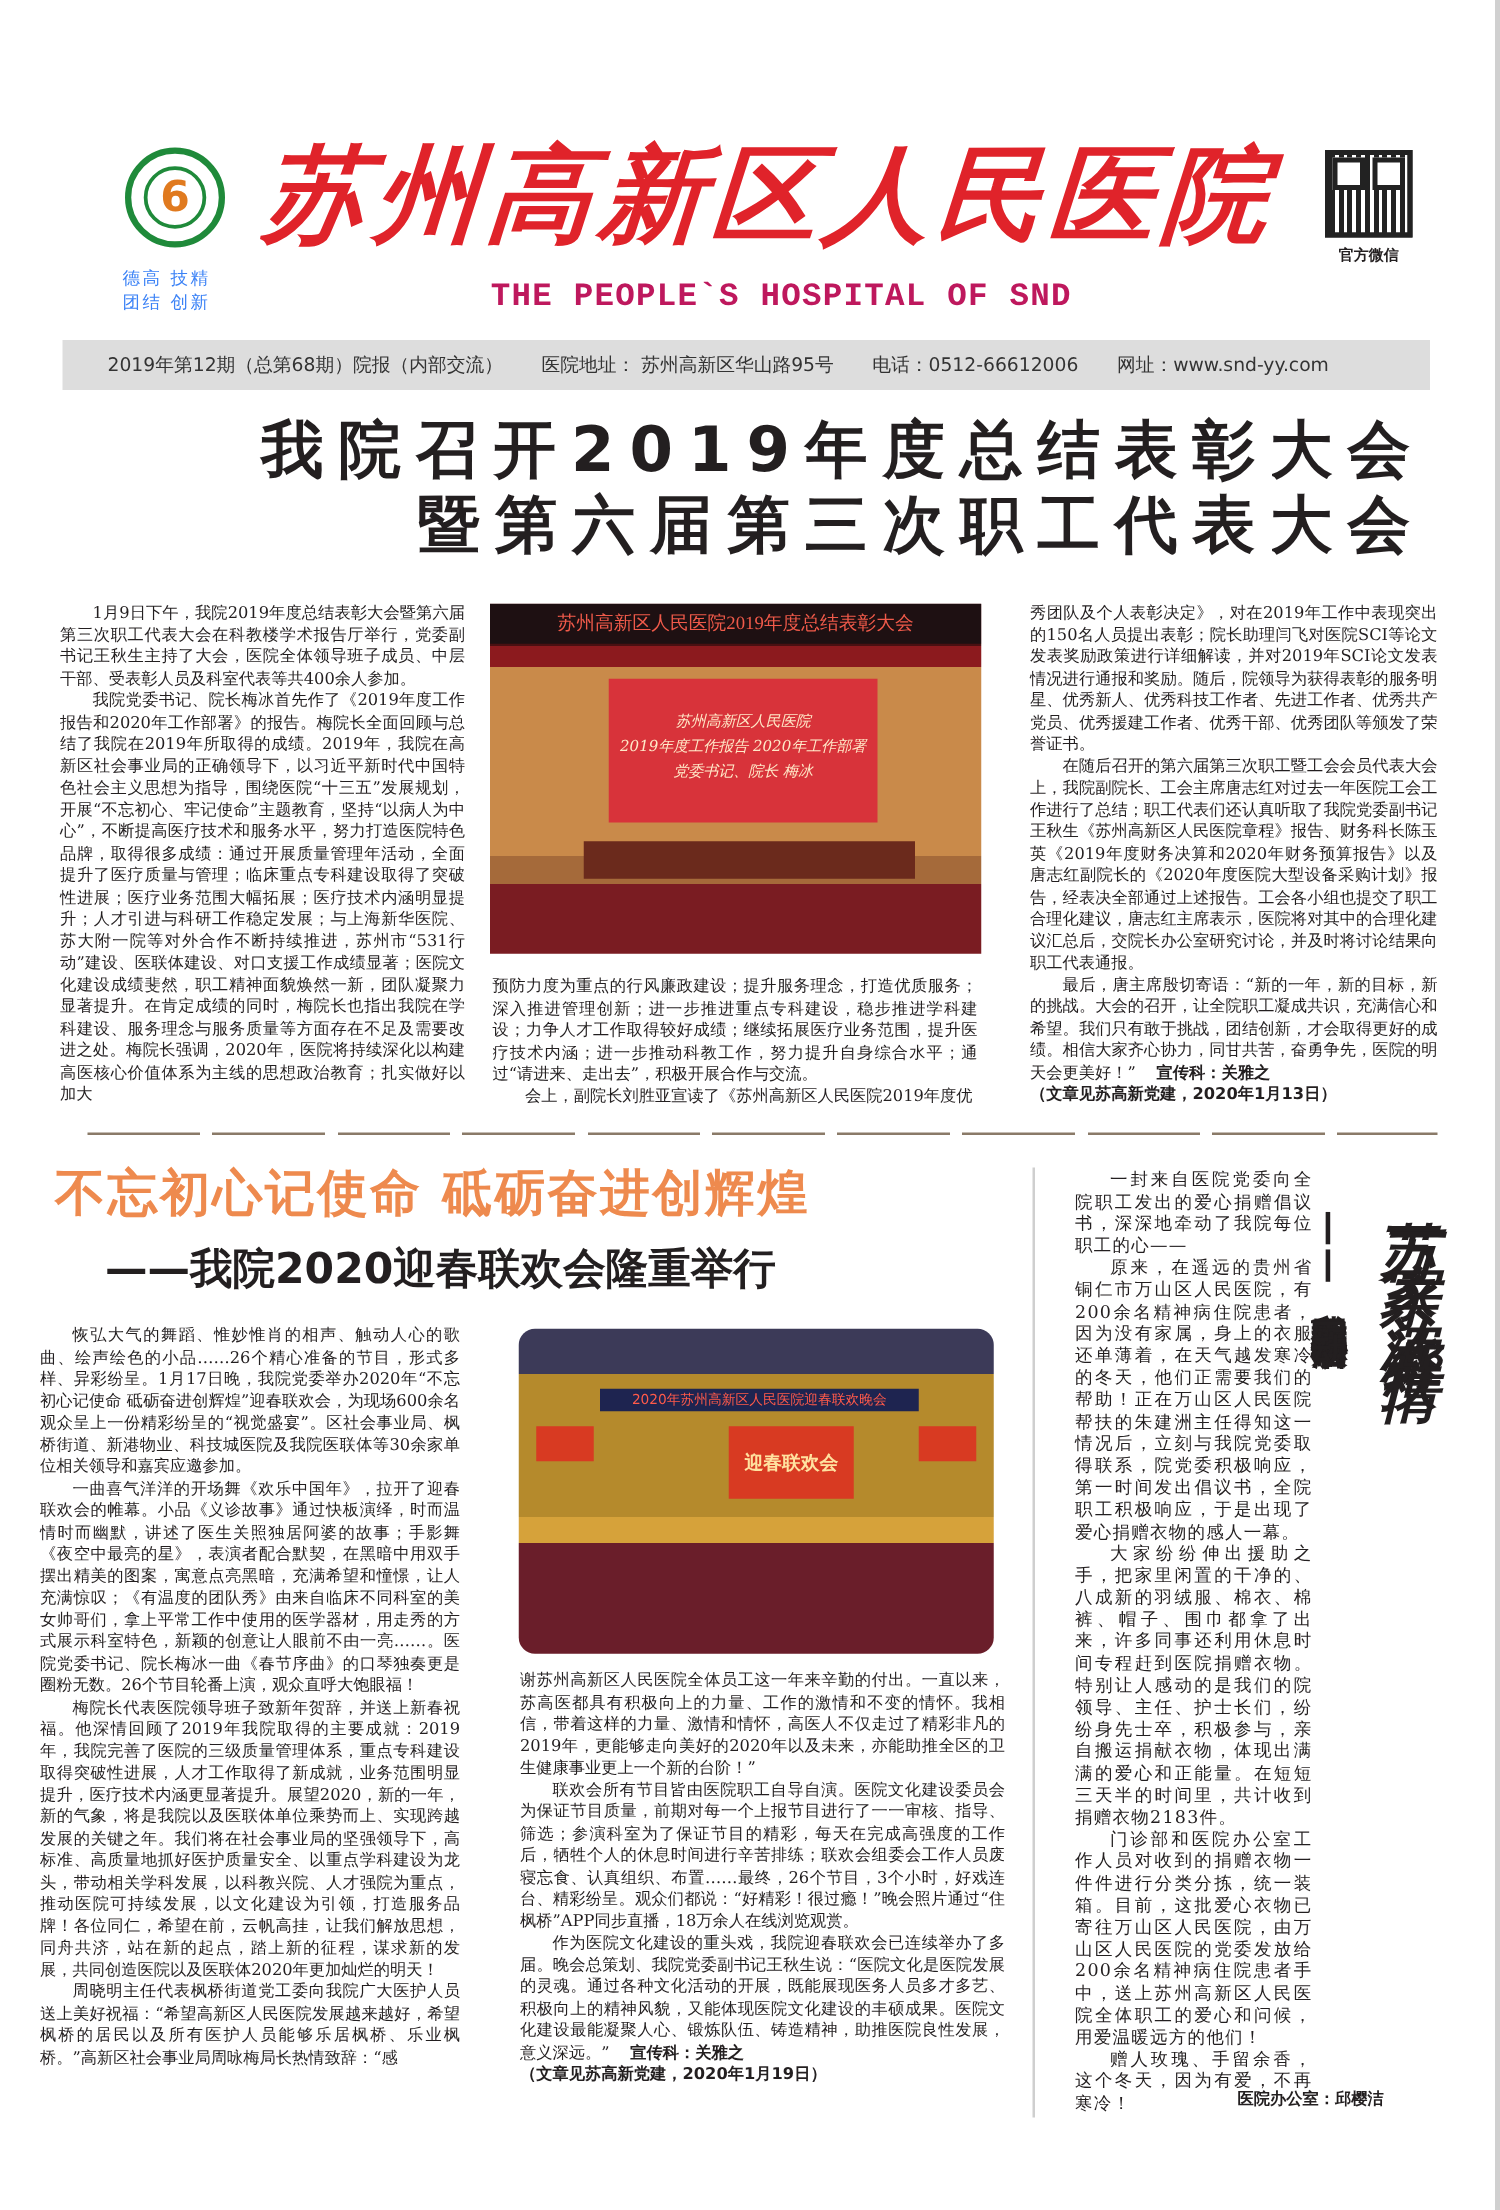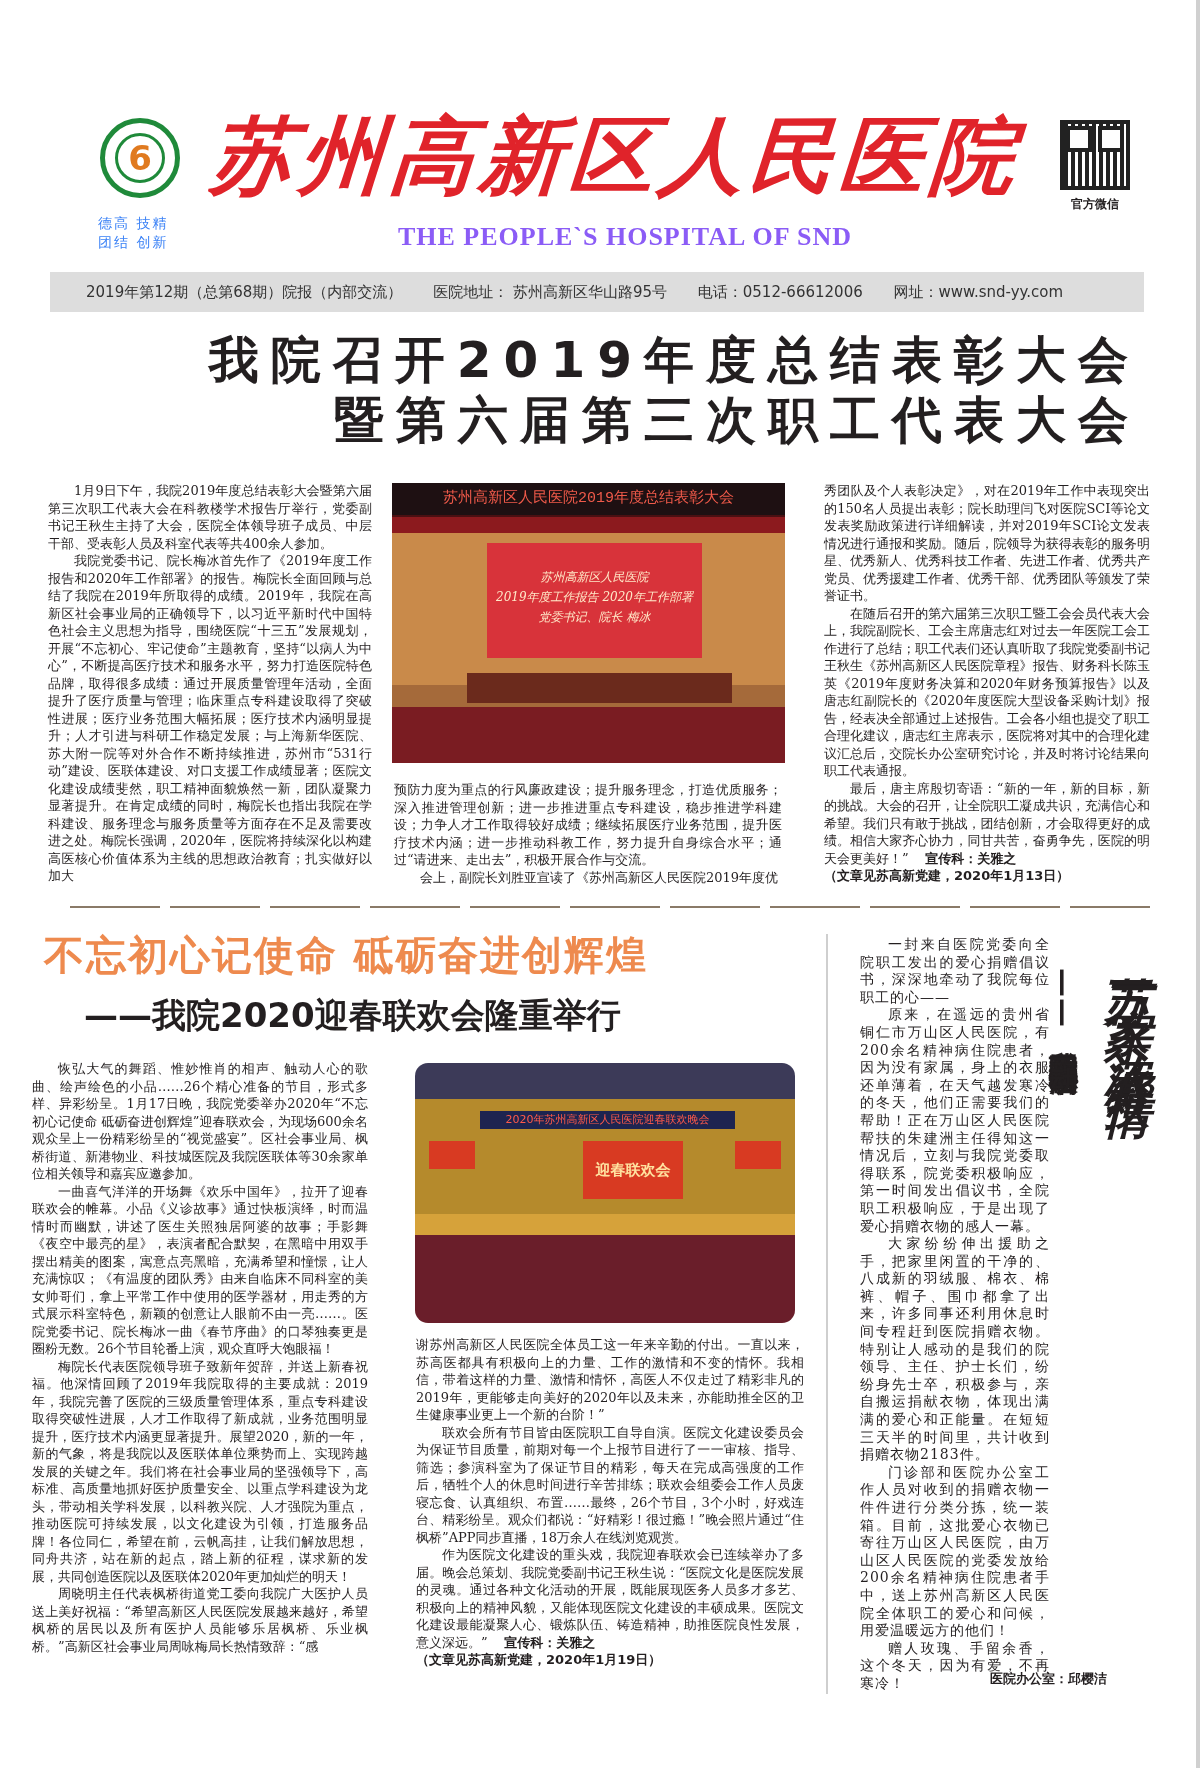--- a/index.html
+++ b/index.html
@@ -12,21 +12,21 @@
           border: 5px solid #1f8a3a; background: #fff; display: flex; align-items: center; justify-content: center; }
   .logo-inner { width: 50px; height: 50px; border-radius: 50%; border: 3px solid #1f8a3a;
                 display: flex; align-items: center; justify-content: center; }
   .logo-six { font-family: "DejaVu Sans", sans-serif; font-weight: bold; font-size: 34px; color: #e07a1f; line-height: 1; }
   .motto { position: absolute; left: 98px; top: 214px; width: 92px; font-family: "DejaVu Sans", sans-serif;
            font-size: 14px; line-height: 19px; color: #3b82f6; letter-spacing: 2px; }
   .brand-cn { position: absolute; left: 210px; top: 96px; width: 820px; height: 120px;
               font-family: "DejaVu Serif", serif; font-weight: bold; font-style: italic; font-size: 84px;
               letter-spacing: 6px; color: #e0232a; line-height: 120px; white-space: nowrap; transform: skewX(-4deg); }
   .brand-en { position: absolute; left: 300px; top: 222px; width: 650px; text-align: center;
-              font-family: Liberation Serif, serif; font-weight: bold; font-size: 26px; letter-spacing: 1px; color: #8b5cf6; }
+              font-family: Liberation Mono, monospace; font-weight: bold; font-size: 26px; letter-spacing: 1px; color: #be185d; }
   .qr { position: absolute; left: 1060px; top: 120px; width: 70px; height: 70px; background:
         repeating-linear-gradient(90deg, #222 0 4px, #fff 4px 7px), #222; border: 4px solid #222; }
   .qr::before, .qr::after { content: ""; position: absolute; width: 18px; height: 18px; background: #fff; border: 4px solid #222; }
   .qr::before { left: 2px; top: 2px; }
   .qr::after { right: 2px; top: 2px; }
   .qr-label { position: absolute; left: 1060px; top: 196px; width: 70px; text-align: center;
               font-family: "DejaVu Sans", sans-serif; font-weight: bold; font-size: 12px; color: #231f20; }
   .info-bar { position: absolute; left: 50px; top: 272px; width: 1094px; height: 40px; background: #dddddd;
               font-family: "DejaVu Sans", sans-serif; font-size: 15px; line-height: 40px; color: #333; padding-left: 36px; white-space: nowrap; }
   .info-bar span { margin-right: 26px; }
@@ -34,21 +34,21 @@
   
   .headline1 { position: absolute; left: 60px; top: 330px; width: 1080px; text-align: right;
                font-family: "DejaVu Sans", sans-serif; font-weight: bold; font-size: 50px; line-height: 60px;
                letter-spacing: 12px; color: #231f20; }
   .col { position: absolute; font-size: 13px; line-height: 17.5px; text-align: justify; color: #231f20; }
   .col p { text-indent: 2em; }
   .a1-col1 { left: 48px; top: 482px; width: 324px; }
   .a1-photo { position: absolute; left: 392px; top: 483px; width: 393px; height: 280px;
               background: linear-gradient(#4a1012 0 12%, #8c1a1e 12% 18%, #c98a4a 18% 72%, #a56a3a 72% 80%, #7a1c22 80% 100%); overflow: hidden; }
   .a1-photo-banner { position: absolute; left: 0; top: 0; width: 100%; height: 32px; background: #1e1012;
-                     font-family: Liberation Mono, monospace; font-size: 15px; color: #f05a4a; line-height: 32px; text-align: center; }
+                     font-family: Liberation Serif, serif; font-size: 15px; color: #f05a4a; line-height: 32px; text-align: center; }
   .a1-photo-screen { position: absolute; left: 95px; top: 60px; width: 215px; height: 115px; background: #d8333a;
                      font-size: 12px; color: #ffe9c8; text-align: center; padding-top: 24px; line-height: 20px; font-style: italic; }
   .a1-photo-table { position: absolute; left: 75px; top: 190px; width: 265px; height: 30px; background: #6b2a1c; }
   .a1-col2 { left: 394px; top: 781px; width: 388px; }
   .a1-col3 { left: 824px; top: 482px; width: 326px; }
   .sig { font-family: "DejaVu Sans", sans-serif; font-weight: bold; }
 
   .divider { position: absolute; left: 70px; top: 906px; width: 1080px; height: 2px;
              background: repeating-linear-gradient(90deg, #8a7a68 0 90px, #ffffff 90px 100px); }
 

